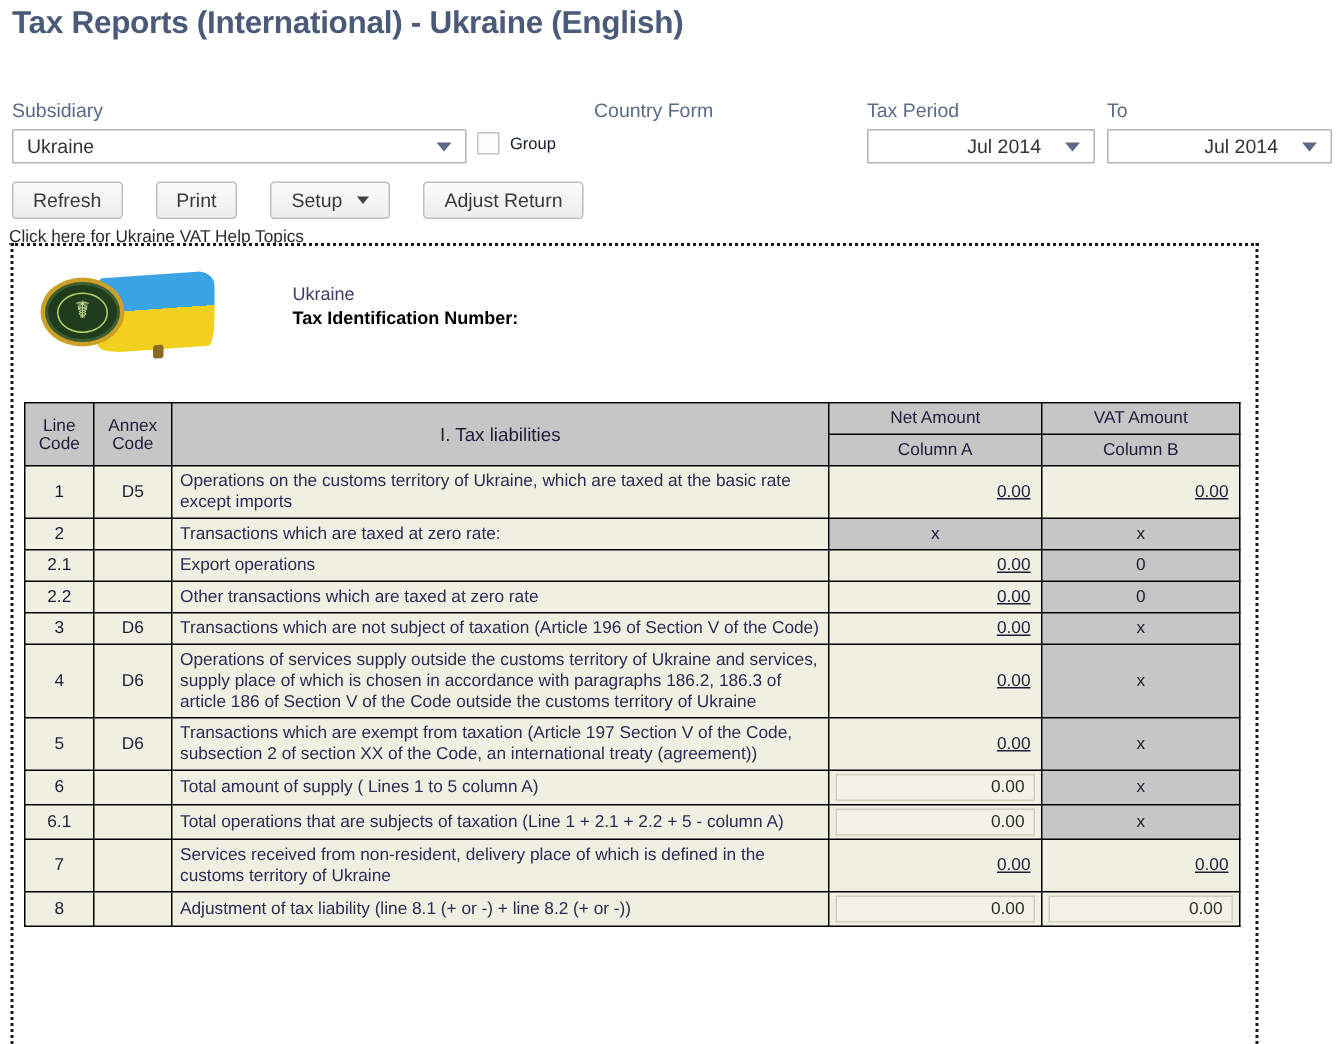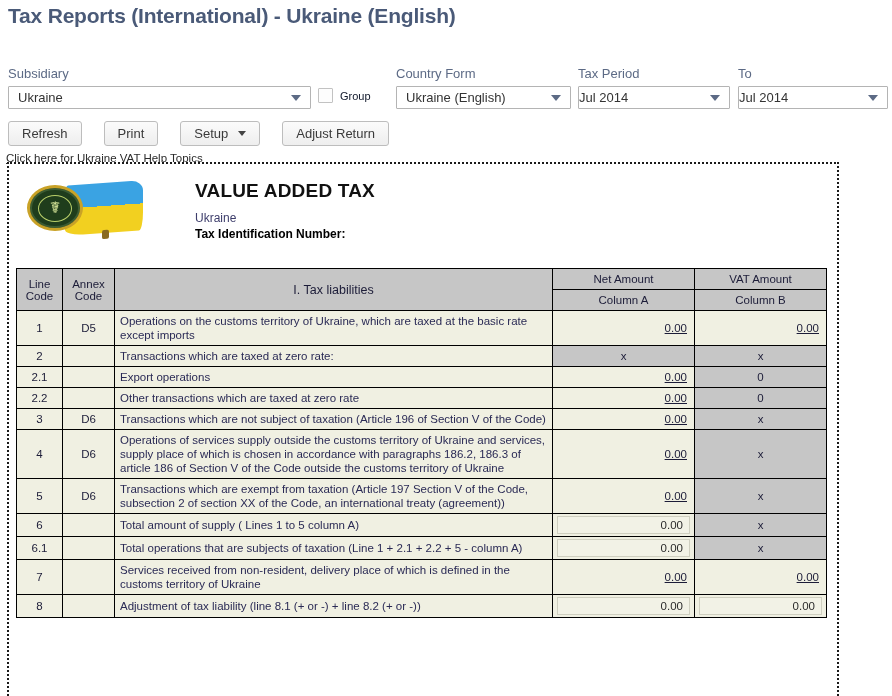--- a/index.html
+++ b/index.html
@@ -26,21 +26,21 @@
     font-size: 13px; color: #5c6a85; line-height: 16px;
     white-space: nowrap;
   }
   .select-box {
     position: relative; height: 23px; border: 1px solid #b4b4b4;
     background: #ffffff; border-radius: 1px;
     display: flex; align-items: center;
     font-size: 13px; color: #333333;
   }
   .select-box .sel-text { padding-left: 9px; flex: 1; white-space: nowrap; overflow: hidden; }
-  .select-box.center .sel-text { text-align: left; padding-left: 0; padding-right: 16px; }
+  .select-box.center .sel-text { text-align: right; padding-left: 0; padding-right: 16px; }
   .caret {
     width: 0; height: 0; margin-right: 9px;
     border-left: 5px solid transparent;
     border-right: 5px solid transparent;
     border-top: 6px solid #5c6a85;
   }
 
   
   #f-subsidiary { left: 8px; top: 0; width: 303px; }
   #f-subsidiary .select-box { width: 303px; margin-top: 4px; }
@@ -206,24 +206,20 @@
       </div>
     </div>
 
     <div class="group-wrap">
       <span class="checkbox"></span>
       <span class="group-label">Group</span>
     </div>
 
     <div class="field" id="f-country">
       <div class="field-label">Country Form</div>
-      <div class="select-box">
-        <span class="sel-text">Ukraine (English)</span>
-        <span class="caret"></span>
-      </div>
     </div>
 
     <div class="field" id="f-period">
       <div class="field-label">Tax Period</div>
       <div class="select-box center">
         <span class="sel-text">Jul 2014</span>
         <span class="caret"></span>
       </div>
     </div>
 
@@ -257,21 +253,20 @@
   <div class="report-panel">
 
     <div class="report-head">
       <div class="emblem">
         <div class="flag"></div>
         <div class="seal">
           <div class="seal-inner">☤</div>
         </div>
       </div>
       <div class="report-titles">
-        <div class="rt-main">VALUE ADDED TAX</div>
         <div class="rt-sub">Ukraine</div>
         <div class="rt-line">
           <b>Tax Identification Number:</b>
           <span class="val"></span>
         </div>
       </div>
     </div>
 
     <table class="vat">
       <colgroup>

